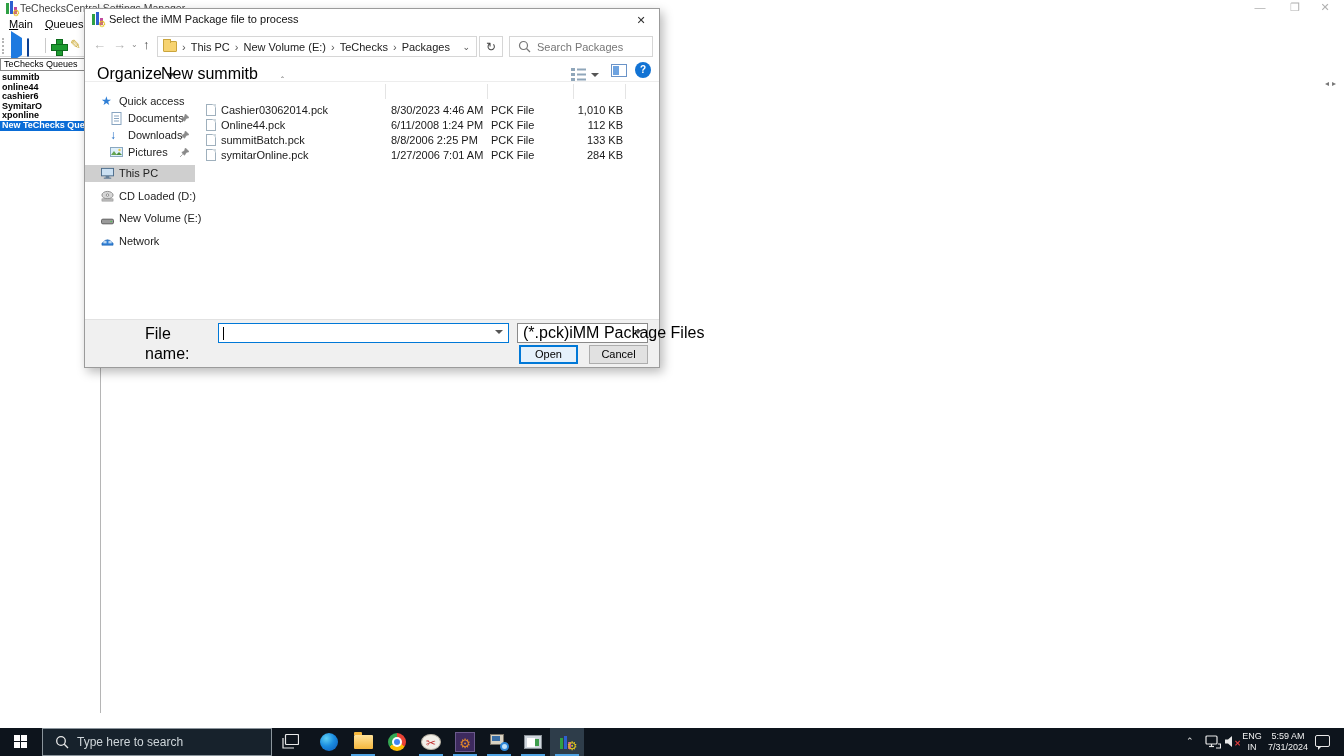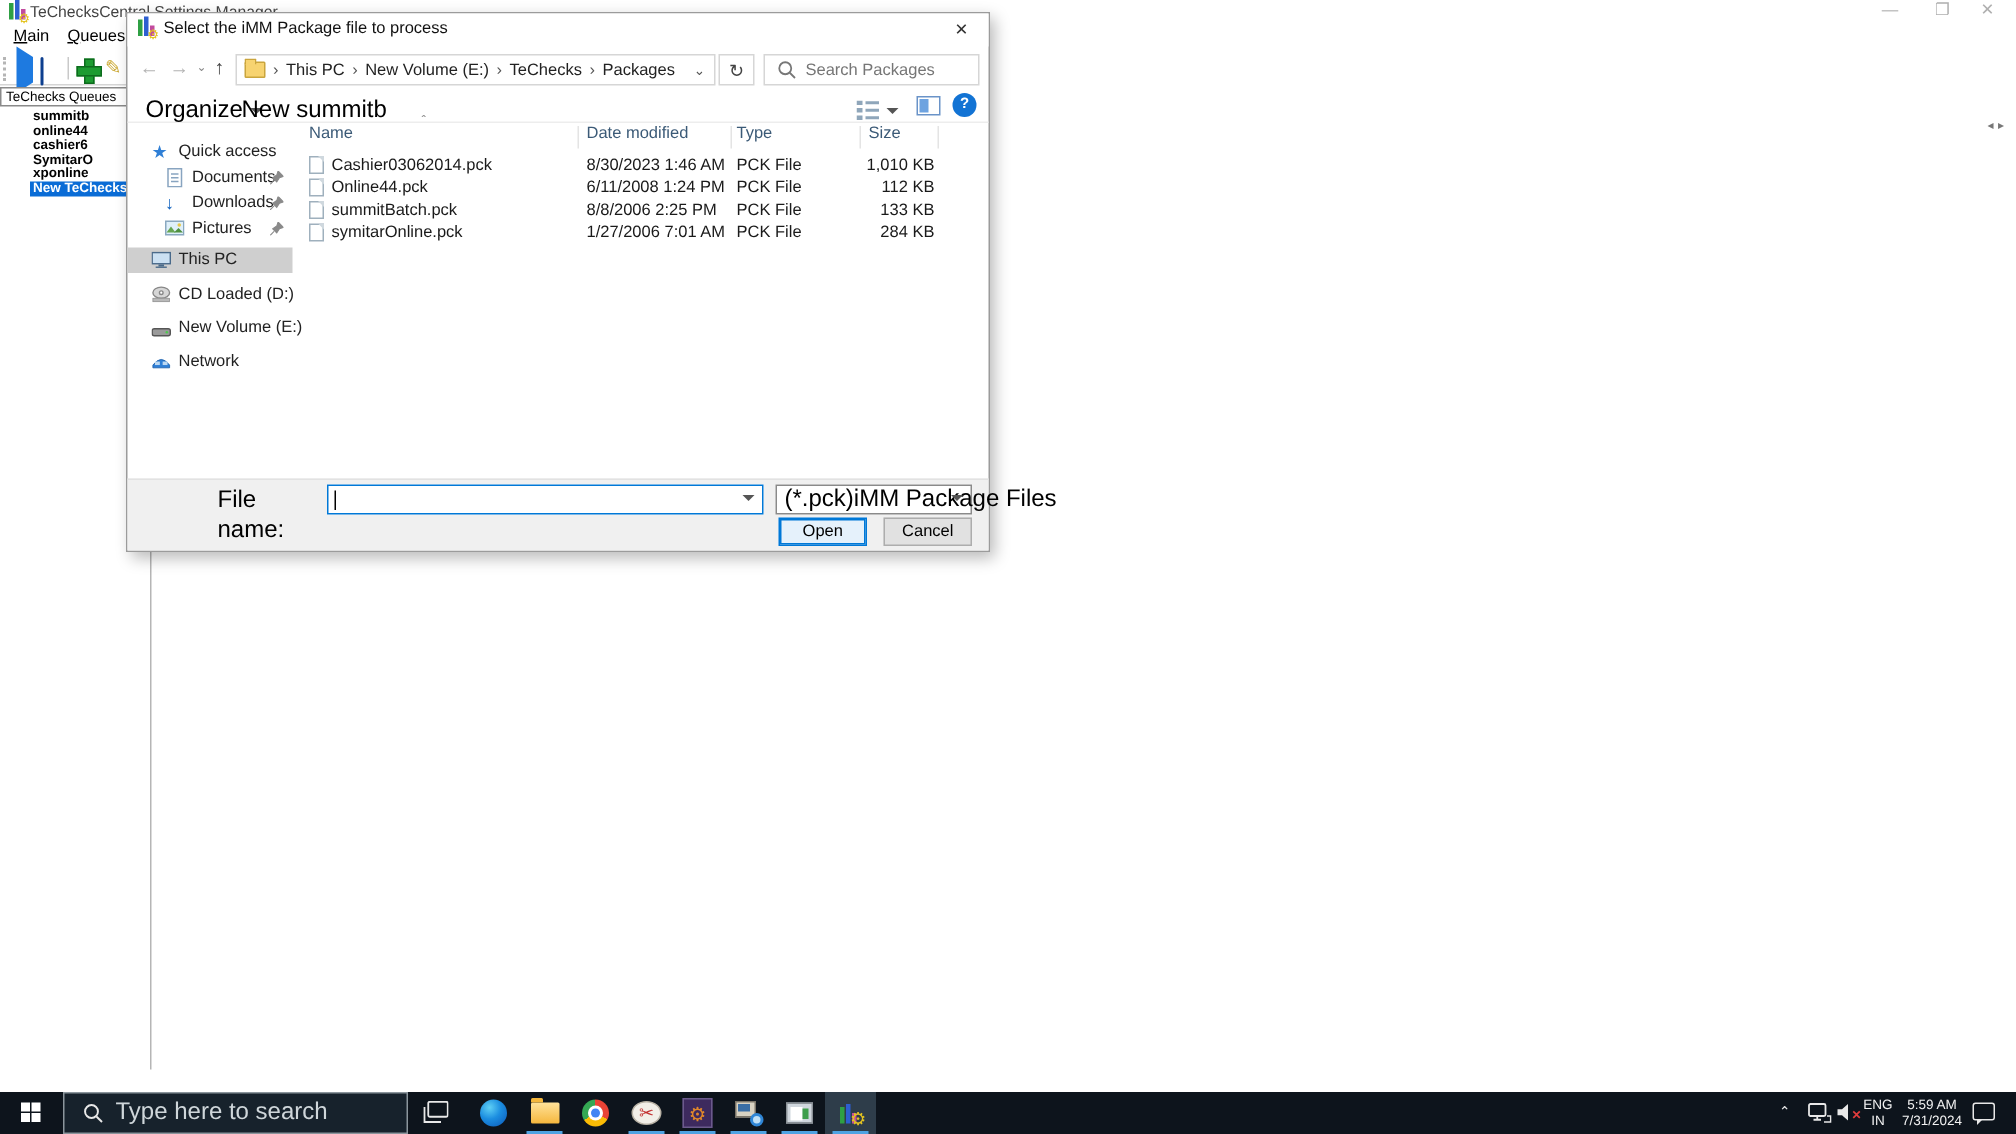--- a/index.html
+++ b/index.html
@@ -23,21 +23,21 @@
   .play-icon { width:0; height:0; border-left:11px solid #1e7ae0; border-top:7px solid transparent; border-bottom:7px solid transparent; }
   .stop-icon { width:13px; height:13px; background:linear-gradient(135deg,#6fb3f0,#1456b8); border-radius:3px; border:1px solid #0d3f8f; }
   .plus-icon { position:relative; width:15px; height:15px; }
   .plus-icon::before, .plus-icon::after { content:""; position:absolute; background:#1d9b31; border:1px solid #0d6b1d; }
   .plus-icon::before { left:5px; top:0; width:5px; height:15px; }
   .plus-icon::after { left:0; top:5px; width:15px; height:5px; }
   .pencil-icon { font-size:13px; color:#caa62c; }
   .sep-v { top:38px; width:1px; height:15px; background:#c9c9c9; }
 
   .queue-header { left:0; top:58px; width:100px; height:13px; background:#fff; border:1px solid #8a8a8a; font-size:9px; padding-left:3px; line-height:11px; }
-  .queue-list { left:0; top:73px; width:100px; font-size:9px; font-weight:bold; line-height:9.6px;padding-left:20px; }
+  .queue-list { left:0; top:73px; width:100px; font-size:9px; font-weight:bold; line-height:9.6px; }
   .queue-item { padding-left:2px; white-space:nowrap; }
   .queue-item.selected { background:#0a6cd6; color:#fff; }
   .queue-border { left:100px; top:57px; width:1px; height:656px; background:#b5b5b5; }
   .statusbar { left:0; top:713px; width:1344px; height:15px; border-top:1px solid #9a9a9a; background:#fdfdfd; font-size:10.5px; padding:1px 0 0 3px; }
   .edge-arrows { left:1325px; top:79px; font-size:8px; color:#777; letter-spacing:3px; }
 
   
   .dialog { left:84px; top:8px; width:576px; height:360px; background:#fff; border:1px solid #9b9b9b; box-shadow:3px 4px 10px rgba(0,0,0,.28); }
   .dlg { position:absolute; }
   .dlg-titlebar { left:0; top:0; width:574px; height:22px; background:#fff; }
@@ -101,21 +101,21 @@
   .wm2 { font-size:12.5px; margin-top:3px; }
 
   
   .taskbar { left:0; top:728px; width:1344px; height:28px; background:#0d141c; }
   .tb { position:absolute; }
   .start-btn { left:0; top:0; width:42px; height:28px; }
   .win-logo { position:absolute; left:14px; top:7px; width:14px; height:14px; }
   .win-logo span { position:absolute; width:6px; height:6px; background:#fff; }
   .wl-tl{left:0;top:0;} .wl-tr{left:7px;top:0;} .wl-bl{left:0;top:7px;} .wl-br{left:7px;top:7px;}
   .tb-search { left:42px; top:0; width:230px; height:28px; background:#17222c; border:1px solid #8b959c; display:flex; align-items:center; }
-  .tb-search input { background:transparent; border:none; outline:none; color:#fef9c3; font-size:16px; font-family:"Liberation Sans",sans-serif; width:170px; }
+  .tb-search input { background:transparent; border:none; outline:none; color:#fef9c3; font-size:12px; font-family:"Liberation Sans",sans-serif; width:170px; }
   .tb-search input::placeholder { color:#cfd6da; }
   .tb-mag { margin:0 8px 0 12px; }
   .taskview-icon { left:282px; top:6px; }
   .task-slot { top:0; width:34px; height:28px; display:flex; align-items:center; justify-content:center; }
   .task-slot.active { background:#2e3d4a; }
   .underline { position:absolute; top:26px; height:2px; width:24px; background:#4fa3e3; }
   .edge-ball { width:18px; height:18px; border-radius:50%; background:radial-gradient(circle at 35% 30%, #5fd0f5 0%, #1b8de0 45%, #0b57b8 100%); }
   .expl-folder { position:relative; width:19px; height:14px; background:linear-gradient(#ffe29a,#f5b73d); border-radius:1px; }
   .expl-folder::before { content:""; position:absolute; left:0; top:-3px; width:8px; height:3px; background:#f5b73d; border-radius:1px 1px 0 0; }
   .chrome-ball { position:relative; width:18px; height:18px; border-radius:50%; background:conic-gradient(#ea4335 0 33%, #fbbc05 33% 66%, #34a853 66% 100%); }
@@ -305,35 +305,29 @@
         <svg class="side-ico" style="left:16px;" viewBox="0 0 14 12">
           <path d="M1 8 Q7 0 13 8 L13 10 L1 10 Z" fill="#2f7fd6" stroke="#1b5ea8" stroke-width="0.6"></path>
             <rect x="2.5" y="5.5" width="3.5" height="2.5" fill="#bcd8f2"></rect>
             <rect x="8" y="5.5" width="3.5" height="2.5" fill="#bcd8f2"></rect>
         </svg>
         <span style="position:absolute;left:34px;">Network</span>
       </div>
     </div>
 
     <span class="dlg sort-caret">ˆ</span>
-    <div class="dlg filelist-headers">
-      <span class="h-name">Name</span>
-      <span class="h-date">Date modified</span>
-      <span class="h-type">Type</span>
-      <span class="h-size">Size</span>
-    </div>
     <span class="dlg colsep" style="left:300px;"></span>
     <span class="dlg colsep" style="left:402px;"></span>
     <span class="dlg colsep" style="left:488px;"></span>
     <span class="dlg colsep" style="left:540px;"></span>
 
     <div class="file-row" style="top:94px;">
       <span class="page-icon"></span>
       <span class="fcell c-name">Cashier03062014.pck</span>
-      <span class="fcell c-date">8/30/2023 1:46 AM</span>
+      <span class="fcell c-date">8/30/2023 4:46 AM</span>
       <span class="fcell c-type">PCK File</span>
       <span class="fcell c-size">1,010 KB</span>
     </div>
     <div class="file-row" style="top:109px;">
       <span class="page-icon"></span>
       <span class="fcell c-name">Online44.pck</span>
       <span class="fcell c-date">6/11/2008 1:24 PM</span>
       <span class="fcell c-type">PCK File</span>
       <span class="fcell c-size">112 KB</span>
     </div>

